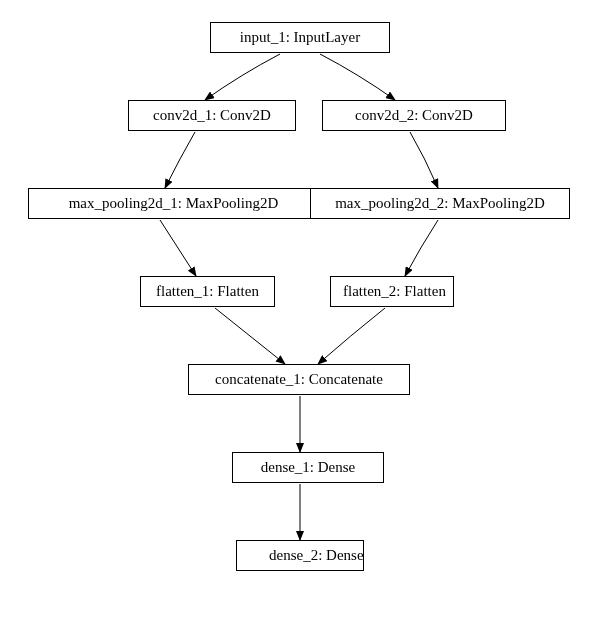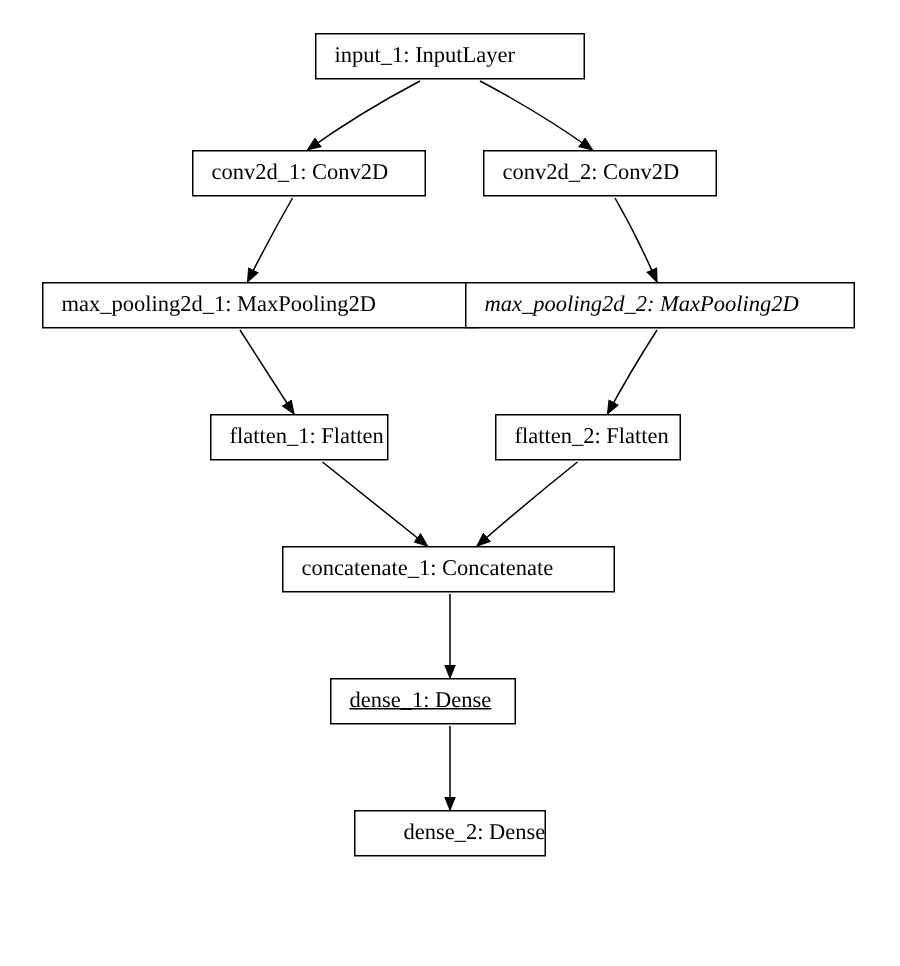--- a/index.html
+++ b/index.html
@@ -14,21 +14,21 @@
       font-family: "Times New Roman", serif;
       position: relative;
     }
     .node {
       position: absolute;
       border: 1px solid black;
       background: white;
       padding: 6px 12px;
       font-size: 15px;
       white-space: nowrap;
-      text-align: left;
+      text-align: center;
     }
     svg {
       position: absolute;
       top: 0;
       left: 0;
       width: 600px;
       height: 644px;
       pointer-events: none;
     }
   </style>
@@ -60,47 +60,47 @@
 
   <path d="M 300 396 L 300 452" stroke="black" fill="none" marker-end="url(#arrowhead)"></path>
 
   <path d="M 300 484 L 300 540" stroke="black" fill="none" marker-end="url(#arrowhead)"></path>
 </svg>
 
 <div class="node" style="left: 210px; top: 22px; width: 180px;">
   <span>input_1: InputLayer</span>
 </div>
 
-<div class="node" style="left: 128px; top: 100px; width: 156px;">
+<div class="node" style="left: 128px; top: 100px; width: 168px;">
   <span>conv2d_1: Conv2D</span>
 </div>
 
-<div class="node" style="left: 322px; top: 100px; width: 156px;">
+<div class="node" style="left: 322px; top: 100px; width: 184px;">
   <span>conv2d_2: Conv2D</span>
 </div>
 
 <div class="node" style="left: 28px; top: 188px; width: 291px;">
   <span>max_pooling2d_1: MaxPooling2D</span>
 </div>
 
-<div class="node" style="left: 310px; top: 188px; width: 260px; font-style: italic;">
+<div class="node" style="left: 310px; top: 188px; width: 260px;">
   <span>max_pooling2d_2: MaxPooling2D</span>
 </div>
 
-<div class="node" style="left: 140px; top: 276px; width: 119px;">
+<div class="node" style="left: 140px; top: 276px; width: 135px;">
   <span>flatten_1: Flatten</span>
 </div>
 
 <div class="node" style="left: 330px; top: 276px; width: 124px;">
   <span>flatten_2: Flatten</span>
 </div>
 
 <div class="node" style="left: 188px; top: 364px; width: 222px;">
   <span>concatenate_1: Concatenate</span>
 </div>
 
-<div class="node" style="left: 220px; top: 452px; width: 124px; text-decoration: underline;">
+<div class="node" style="left: 232px; top: 452px; width: 152px;">
   <span>dense_1: Dense</span>
 </div>
 
 <div class="node" style="left: 236px; top: 540px; width: 128px; padding-left: 32px;">
   <span>dense_2: Dense</span>
 </div>
 
 </body></html>

